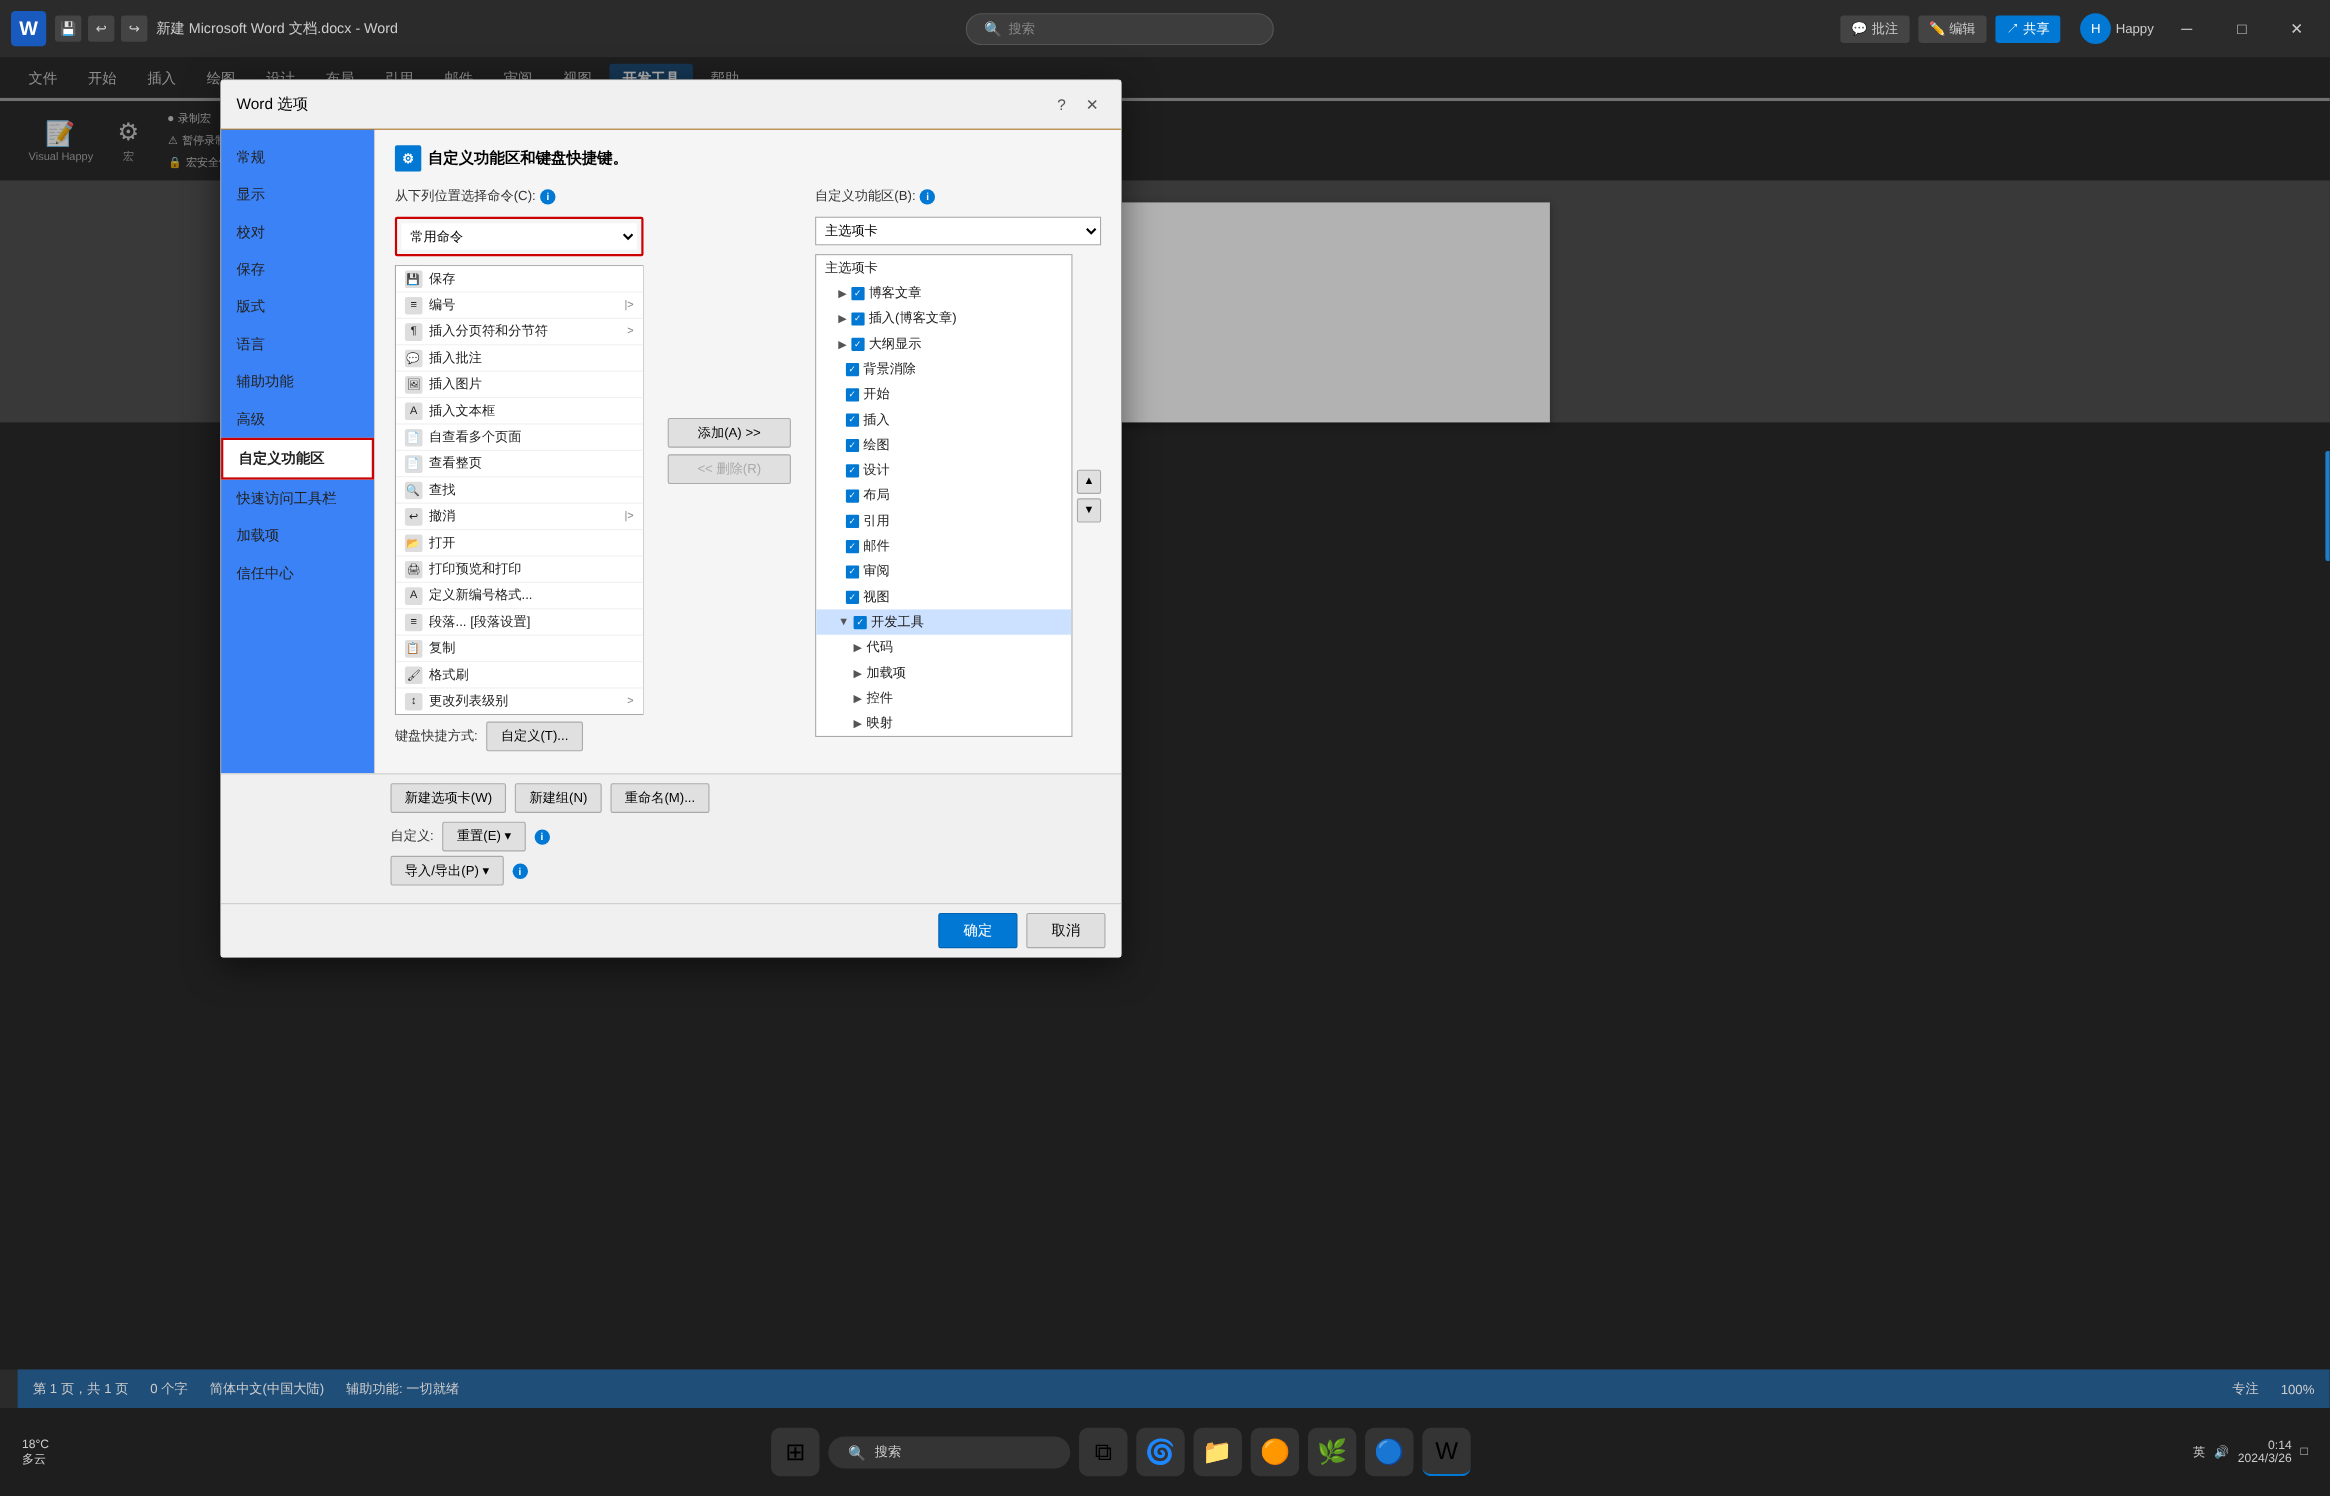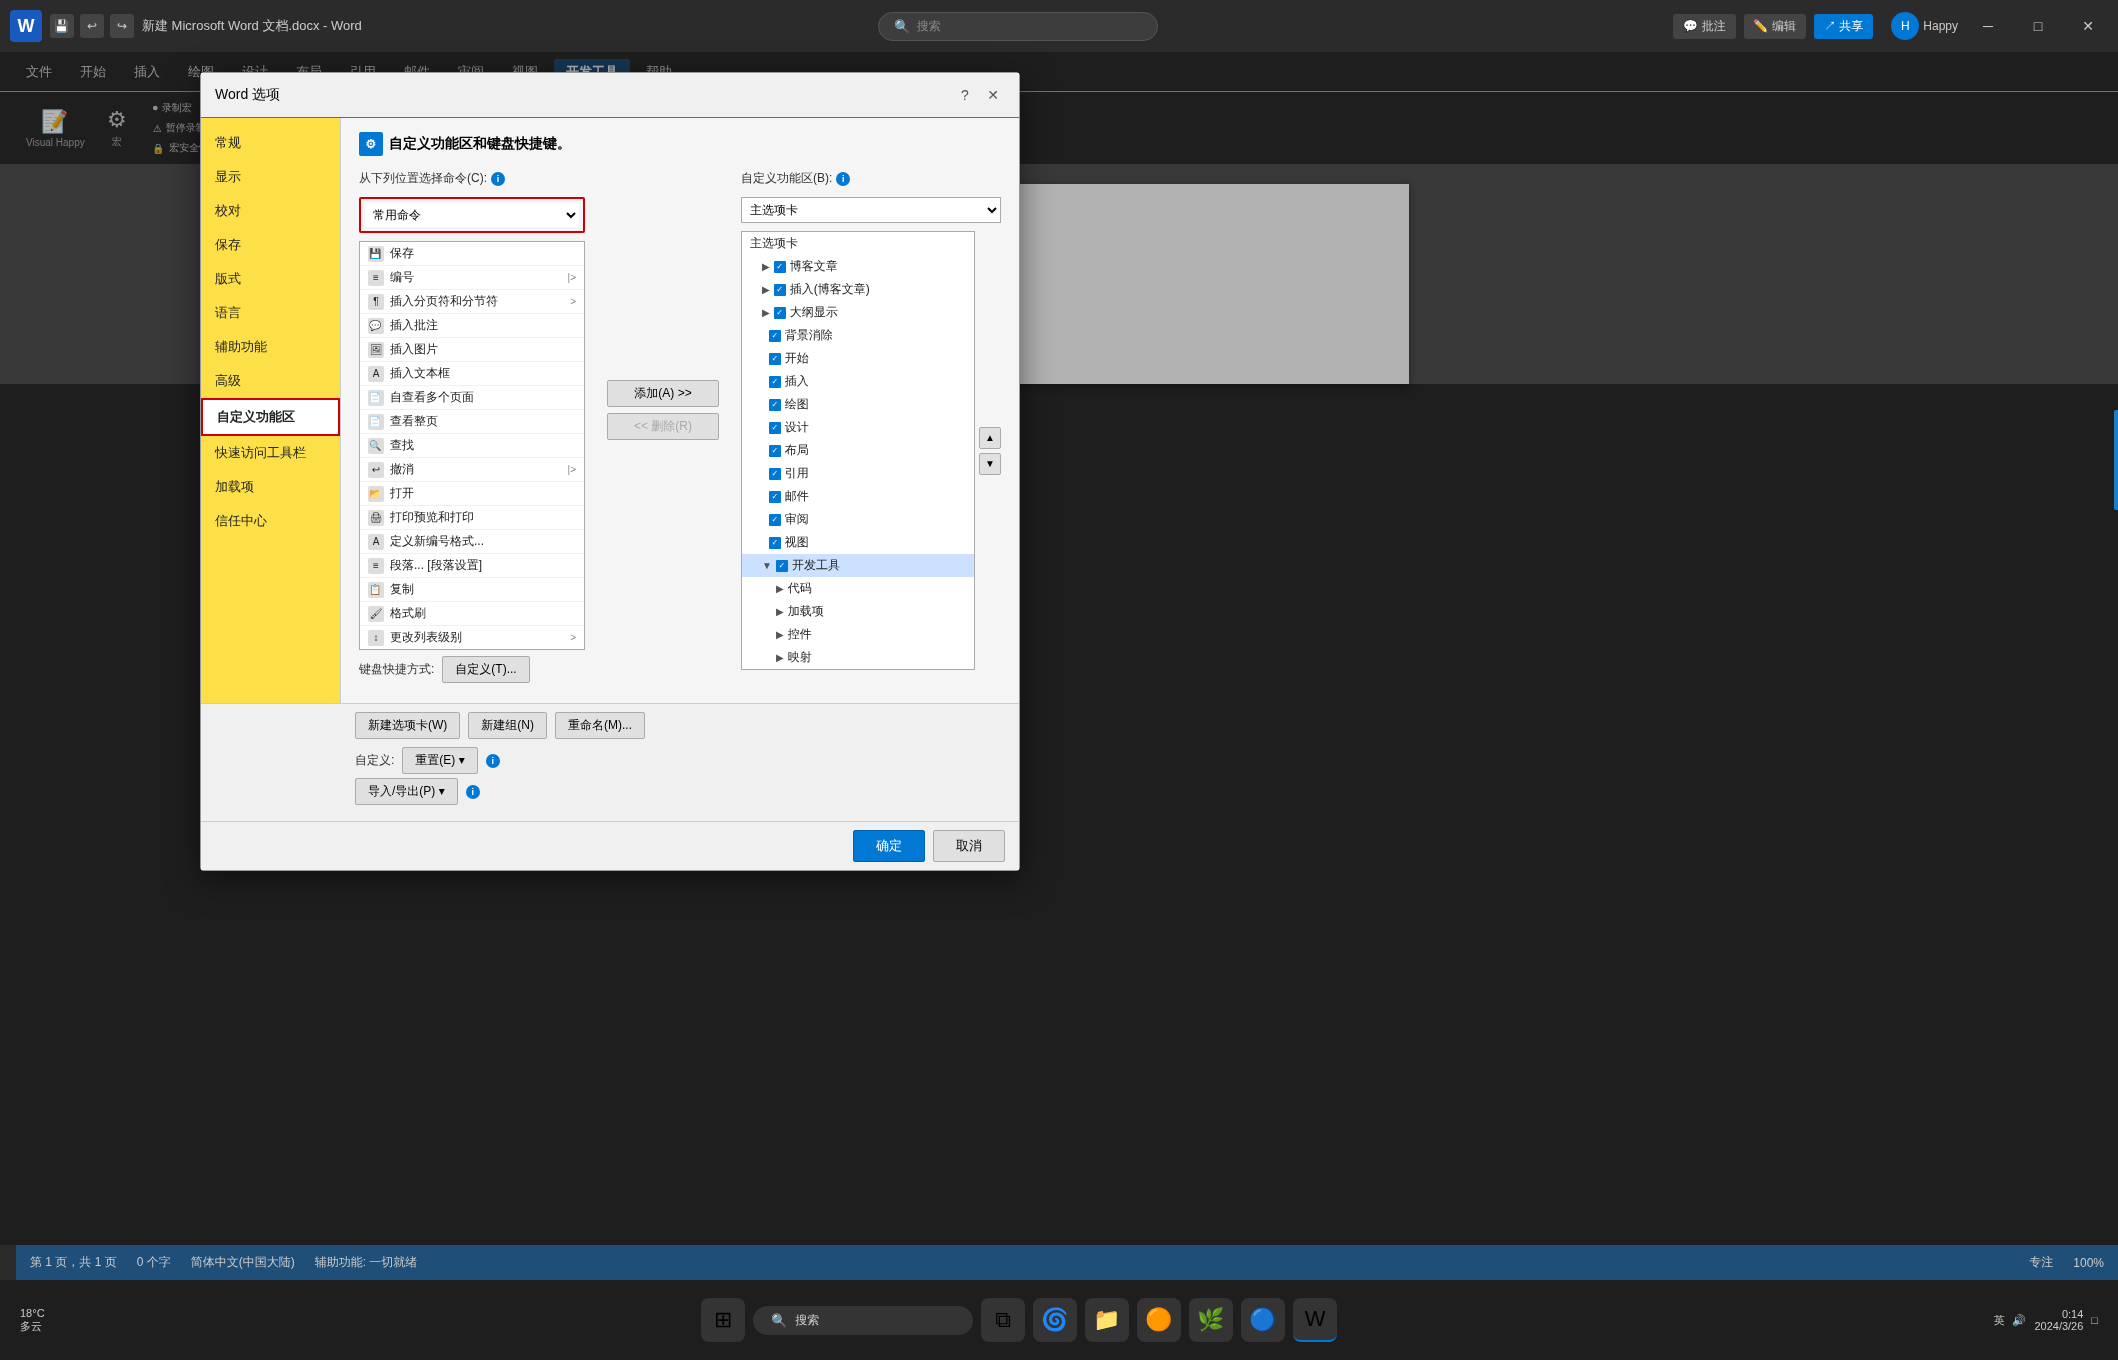--- a/index.html
+++ b/index.html
@@ -77,21 +77,21 @@
       color: #ccc; font-size: 14px; cursor: pointer;
     }
 
     
     .ribbon {
       height: 40px;
       background: #2b2b2b;
       display: flex;
       align-items: center;
       padding: 0 14px;
-      border-bottom: 1px solid #a3a3a3;
+      border-bottom: 3px solid #a3a3a3;
       gap: 4px;
     }
     .ribbon-tab {
       padding: 4px 12px;
       color: #ccc;
       cursor: pointer;
       border-radius: 3px;
       font-size: 13px;
     }
     .ribbon-tab.active {
@@ -193,21 +193,21 @@
       cursor: pointer; color: #555; font-size: 14px;
       border-radius: 2px;
     }
     .dialog-body {
       display: flex;
       flex: 1;
     }
     
     .dialog-nav {
       width: 140px;
-      background: #fde047;
+      background: #3b82f6;
       padding: 8px 0;
       border-right: 1px solid #ccc;
     }
     .dialog-nav-item {
       padding: 8px 14px;
       font-size: 13px;
       color: #222;
       cursor: pointer;
     }
     .dialog-nav-item.active {

